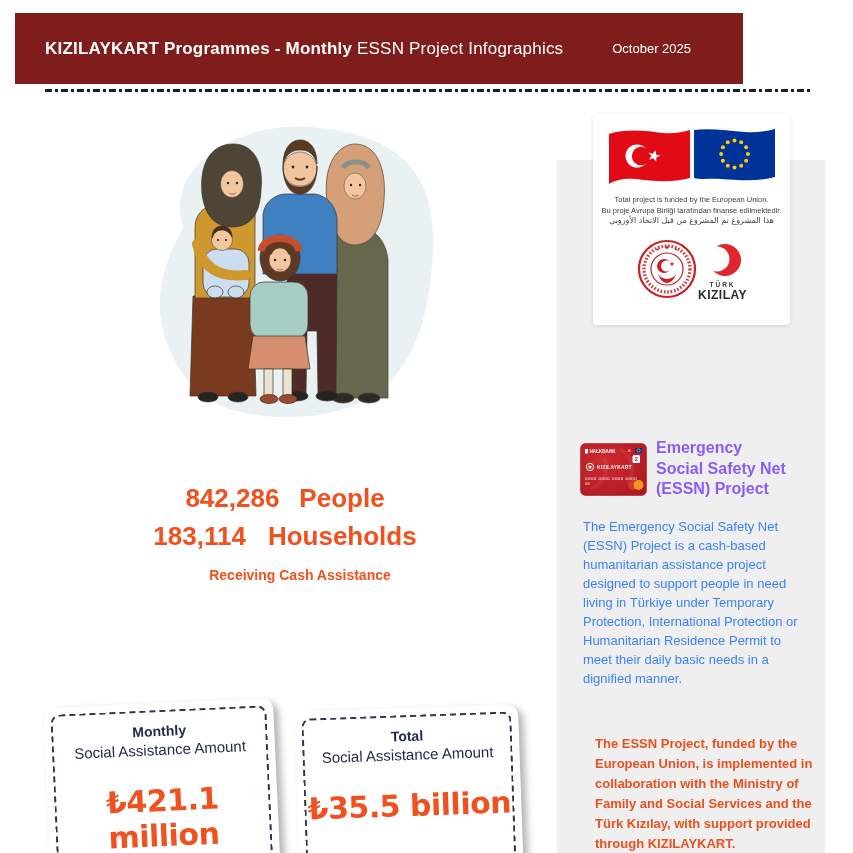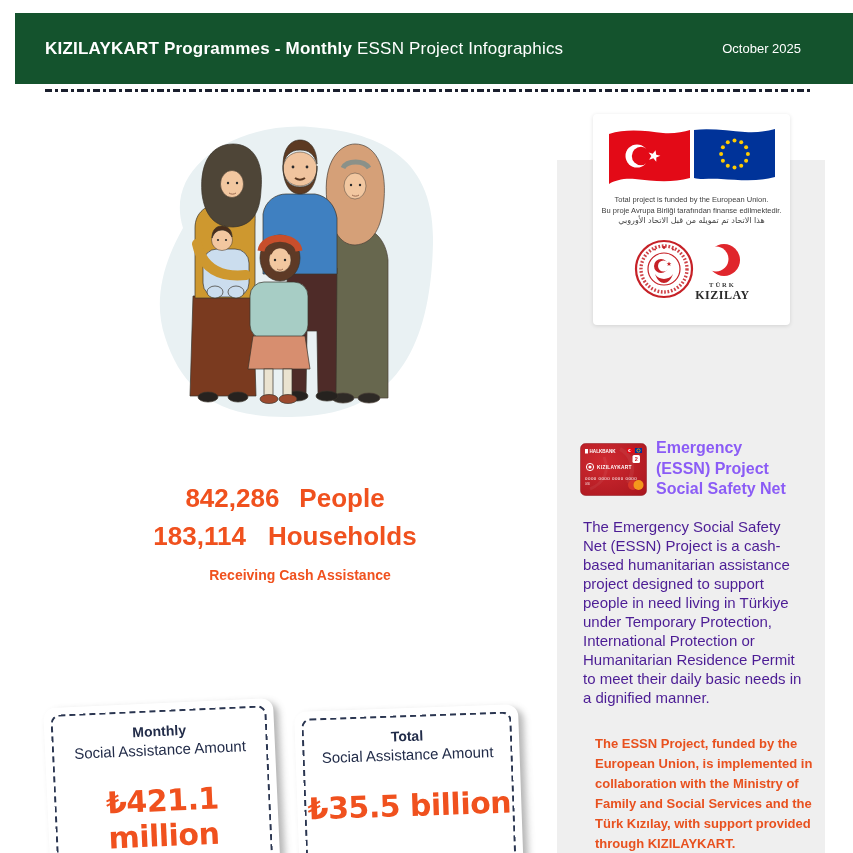--- a/index.html
+++ b/index.html
@@ -1,21 +1,21 @@
 <!DOCTYPE html>
 <html><head>
 <meta charset="utf-8">
 <style>
   html,body{margin:0;padding:0;}
   body{font-family:"Liberation Sans","DejaVu Sans",sans-serif;background:#ffffff;}
   .page{position:relative;width:853px;height:853px;background:#ffffff;overflow:hidden;}
   .abs{position:absolute;}
 
   
-  .topbar{left:15px;top:13px;width:838px;height:71px;background:#14532d;display:flex;align-items:center;}
+  .topbar{left:15px;top:13px;width:728px;height:71px;background:#7f1d1d;display:flex;align-items:center;}
   .topbar-title{margin-left:30px;color:#ffffff;font-size:17px;letter-spacing:.2px;white-space:nowrap;}
   .topbar-title .b{font-weight:700;}
   .topbar-date{position:absolute;right:52px;color:#ffffff;font-size:13px;}
   .dashline{left:45px;top:89px;width:767px;height:3px;
     background:repeating-linear-gradient(to right,#1A1F2D 0 7px,transparent 7px 10px,#1A1F2D 10px 13px,transparent 13px 16px);}
 
   
   .stats{left:55px;top:479px;width:460px;text-align:center;color:#F0511E;}
   .stat-line{display:flex;justify-content:center;align-items:baseline;gap:20px;font-weight:700;font-size:26px;line-height:38px;}
   .stat-line.second{gap:22px;}
@@ -31,29 +31,29 @@
   .coupon-label{font-size:15px;color:#222C49;line-height:19px;}
   .coupon-amount{margin-top:24px;font-weight:800;font-size:30px;letter-spacing:-.5px;color:#F0511E;
     font-family:"DejaVu Sans","Liberation Sans",sans-serif;}
 
   
   .right-panel{left:557px;top:160px;width:268px;height:693px;background:#EFEFEF;}
   .logo-card{left:593px;top:114px;width:197px;height:211px;background:#ffffff;border-radius:4px;
     box-shadow:0 1px 4px rgba(0,0,0,.12);display:flex;flex-direction:column;align-items:center;}
   .funding-text{margin-top:6px;text-align:center;color:#3F3F3F;font-size:7.5px;line-height:10.5px;}
   .funding-text .arabic{font-size:8px;font-family:"DejaVu Sans",sans-serif;}
-  .org-logos{margin-top:10px;width:100%;display:flex;justify-content:center;align-items:flex-start;font-family:Liberation Serif, serif;}
+  .org-logos{margin-top:10px;width:100%;display:flex;justify-content:center;align-items:flex-start;}
   .kizilay-logo{display:flex;flex-direction:column;align-items:center;margin-top:4px;}
   .kizilay-line1{font-size:6.5px;font-weight:700;letter-spacing:2px;color:#3A3A3A;margin-top:2px;}
   .kizilay-line2{font-size:12px;font-weight:800;color:#2B2B2B;letter-spacing:.5px;}
 
   
   .essn-card-img{left:580px;top:443px;}
   .essn-title{left:656px;top:438px;width:150px;font-weight:700;font-size:16px;line-height:20.5px;color:#8b5cf6;}
-  .essn-desc{left:583px;top:517px;width:223px;font-size:15px;line-height:19px;color:#4c1d95;margin:0;}
+  .essn-desc{left:583px;top:517px;width:223px;font-size:13px;line-height:19px;color:#3b82f6;margin:0;}
   .essn-highlight{left:583px;top:722px;width:223px;font-size:13px;line-height:20px;font-weight:700;color:#E8511F;margin:12px;}
 
   svg text{font-family:"Liberation Sans","DejaVu Sans",sans-serif;}
 </style>
 </head>
 <body>
 
 <div class="page">
 
   <header class="abs topbar">
@@ -187,21 +187,21 @@
             <circle cx="115.9" cy="33.8" r="2"></circle>
           <circle cx="114.1" cy="27" r="2"></circle>
             <circle cx="115.9" cy="20.2" r="2"></circle>
             <circle cx="120.8" cy="15.3" r="2"></circle>
         </g>
       </g>
     </svg>
     <div class="funding-text">
       <div>Total project is funded by the European Union.</div>
       <div>Bu proje Avrupa Birliği tarafından finanse edilmektedir.</div>
-      <div class="arabic">هذا الاتحاد تم تمويله من قبل الاتحاد الأوروبي</div>
+      <div class="arabic">هذا المشروع تم المشروع من قبل الاتحاد الأوروبي</div>
     </div>
     <div class="org-logos">
       <svg width="62" height="64" viewBox="0 0 62 62">
         <circle cx="31" cy="31" r="28" fill="#ffffff" stroke="#C62127" stroke-width="2.2"></circle>
         <circle cx="31" cy="31" r="23" fill="none" stroke="#C62127" stroke-width="3.4" stroke-dasharray="1.7,1.7" opacity="0.85"></circle>
         <circle cx="31" cy="31" r="16" fill="none" stroke="#C62127" stroke-width="1.2"></circle>
         <circle cx="31" cy="9.5" r="1.4" fill="#C62127"></circle>
         <circle cx="22" cy="11.5" r="1" fill="#C62127"></circle>
         <circle cx="40" cy="11.5" r="1" fill="#C62127"></circle>
         <circle cx="28" cy="28" r="7" fill="#C62127"></circle>
@@ -244,19 +244,19 @@
       <circle cx="10" cy="24" r="1.6" fill="#ffffff"></circle>
       <text x="17" y="26.2" font-size="4.8" font-weight="bold" fill="#ffffff" letter-spacing="0.3">KIZILAYKART</text>
       <text x="5" y="36.5" font-size="4.4" fill="#ffffff" letter-spacing="0.5">0000 0000 0000 0000</text>
       <text x="5" y="41.5" font-size="2.6" fill="#ffffff" opacity="0.85">0/00</text>
       <circle cx="53" cy="42" r="5" fill="#D7362A" opacity="0.95"></circle>
       <circle cx="58.5" cy="42" r="5" fill="#F79E1B" opacity="0.95"></circle>
     </svg>
   </div>
   <h2 class="abs essn-title" style="margin:0;">
     <span style="display:block">Emergency</span>
+    <span style="display:block">Social Safety Net</span>
     <span style="display:block">(ESSN) Project</span>
-    <span style="display:block">Social Safety Net</span>
   </h2>
   <p class="abs essn-desc">The Emergency Social Safety Net (ESSN) Project is a cash-based humanitarian assistance project designed to support people in need living in Türkiye under Temporary Protection, International Protection or Humanitarian Residence Permit to meet their daily basic needs in a dignified manner.</p>
   <p class="abs essn-highlight">The ESSN Project, funded by the European Union, is implemented in collaboration with the Ministry of Family and Social Services and the Türk Kızılay, with support provided through KIZILAYKART.</p>
 
 </div>
 
 </body></html>

